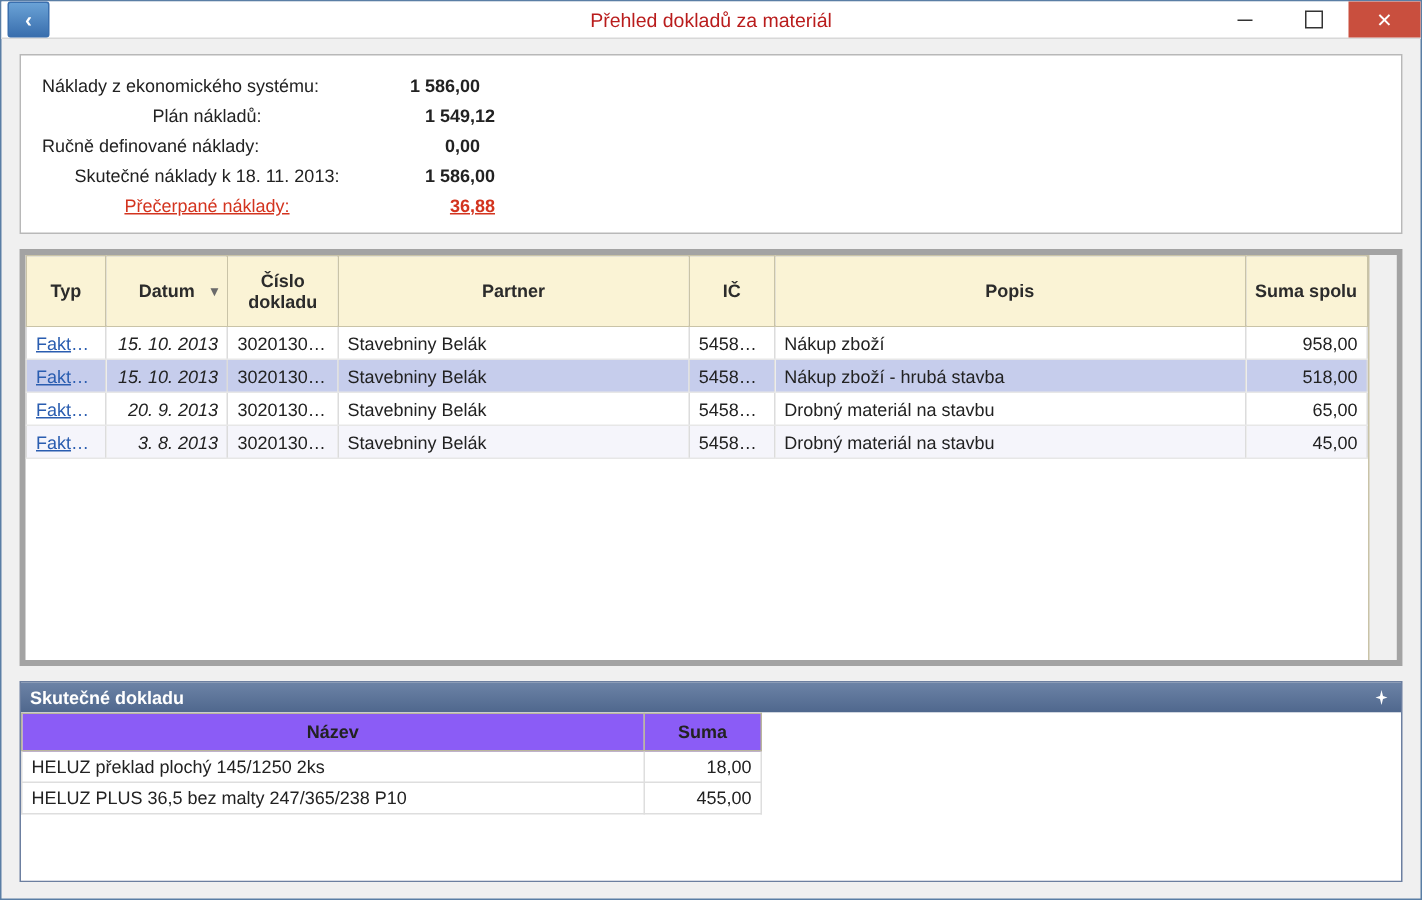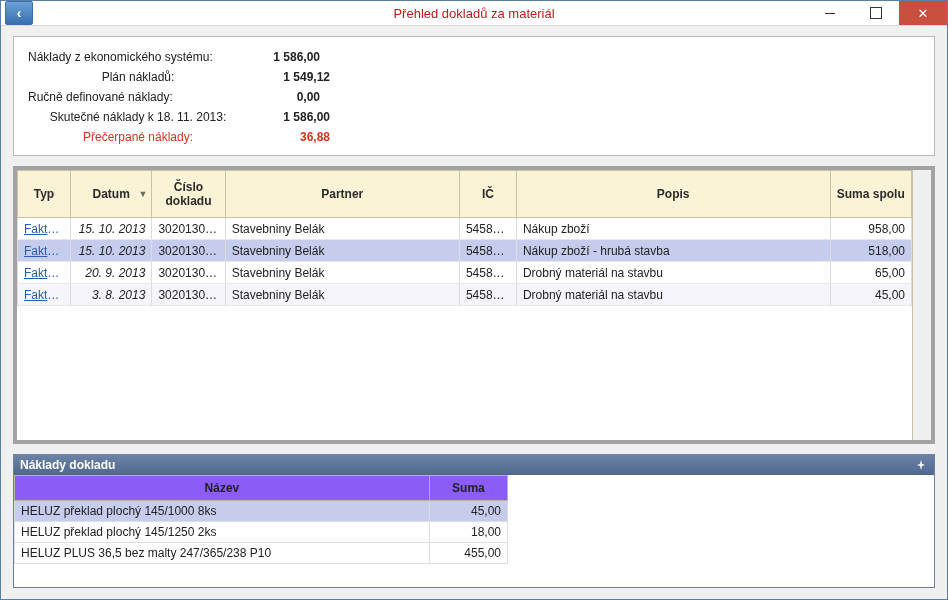--- a/index.html
+++ b/index.html
@@ -104,21 +104,21 @@
   }
   .summary-left .lbl { min-width: 200px; }
   .summary-left .val { font-weight: bold; min-width: 80px; text-align: right; }
   .summary-right {
     display: flex;
     gap: 12px;
     text-align: right;
   }
   .summary-right .lbl { min-width: 220px; text-align: center; }
   .summary-right .val { font-weight: bold; min-width: 70px; text-align: right; }
-  .over { color: #d3341f; }
+  .over { color: #d3341f; text-decoration: underline; }
 
   .grid-wrap {
     border: 4px solid #a3a3a3;
     background: #fff;
     flex: 0 0 auto;
     height: 270px;
     display: flex;
   }
   .grid {
     border-collapse: collapse;
@@ -340,44 +340,40 @@
                 <td class="num">45,00</td>
               </tr>
             </tbody>
           </table>
       </div>
       <div class="grid-scrollspace"></div>
     </div>
 
     <div class="items-panel">
       <div class="items-header">
-        <span>Náklady dokladu</span>
+        <span>Skutečné dokladu</span>
         <span class="pin">
           <svg viewBox="0 0 10 10">
               <path d="M5 0 L6 4 L9 5 L6 6 L5 10 L4 6 L1 5 L4 4 Z" fill="#fff"></path>
             </svg>
         </span>
       </div>
       <div class="items-body">
         <table class="items-grid" id="itemsGrid">
             <colgroup>
               <col style="width: 414px;">
               <col style="width: 78px;">
             </colgroup>
             <thead>
               <tr>
                 <th>Název</th>
                 <th>Suma</th>
               </tr>
             </thead>
             <tbody>
-              <tr class="sel">
-                <td>HELUZ překlad plochý 145/1000 8ks</td>
-                <td class="num">45,00</td>
-              </tr>
               <tr>
                 <td>HELUZ překlad plochý 145/1250 2ks</td>
                 <td class="num">18,00</td>
               </tr>
               <tr>
                 <td>HELUZ PLUS 36,5 bez malty 247/365/238 P10</td>
                 <td class="num">455,00</td>
               </tr>
             </tbody>
           </table>

